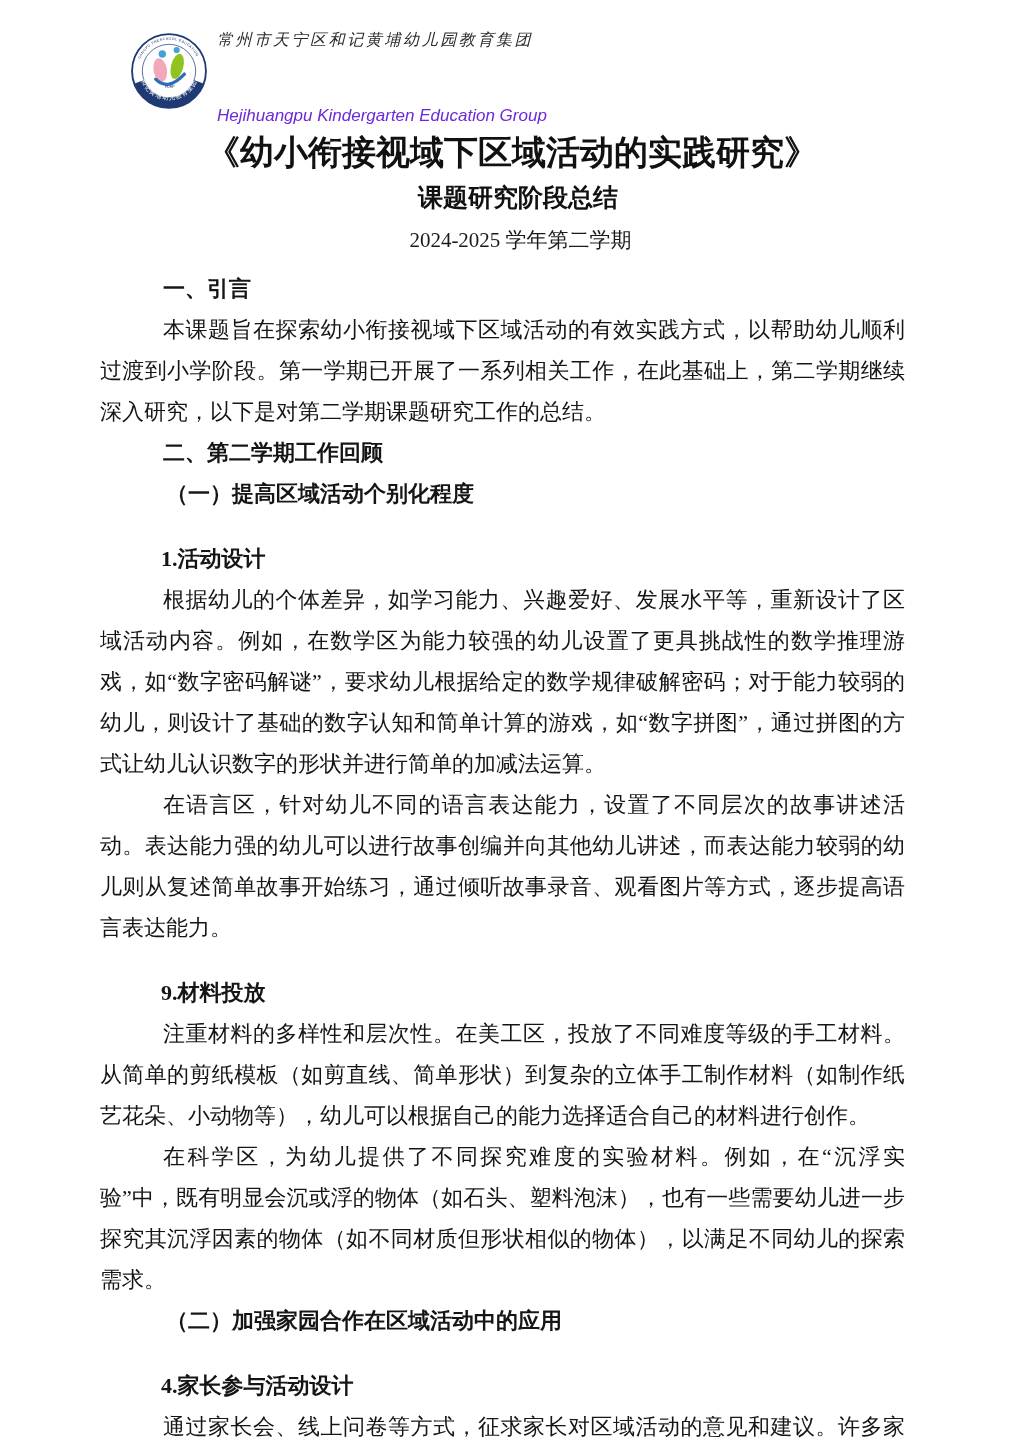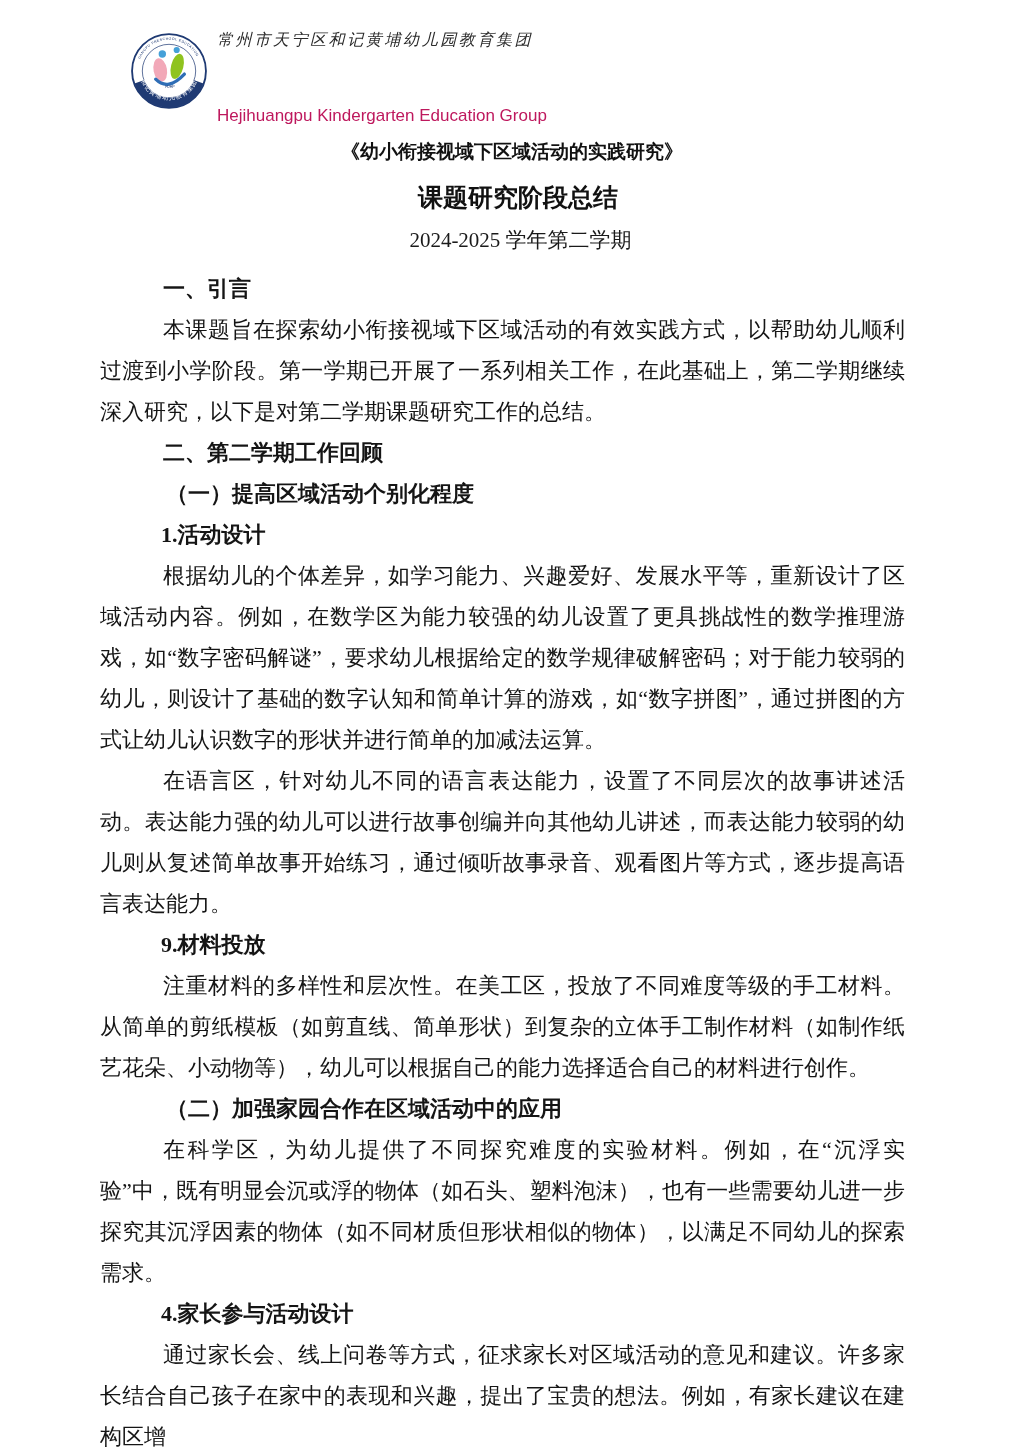--- a/index.html
+++ b/index.html
@@ -28,30 +28,31 @@
     font-size:16px;
     letter-spacing:2.6px;
     color:#2b2b2b;
     font-family:"Liberation Serif","DejaVu Serif",serif;
     font-style:italic;
     white-space:nowrap;
   }
   .org-en {
     margin-top:11px;
     font-size:17px;
-    color:#be185d;
+    font-style:italic;
+    color:#6d28d9;
     font-family:"Liberation Sans","DejaVu Sans",sans-serif;
     white-space:nowrap;
   }
   .doc-title {
     margin:24px 0 0 0;
     text-align:center;
     font-family:"Liberation Sans","DejaVu Sans",sans-serif;
     font-weight:bold;
-    font-size:19px;
+    font-size:34px;
     line-height:36px;
     color:#111111;
   }
   .doc-subtitle {
     margin:11px 0 0 0;
     text-align:center;
     font-family:"Liberation Sans","DejaVu Sans",sans-serif;
     font-weight:bold;
     font-size:25px;
     line-height:33px;
@@ -70,21 +71,21 @@
     margin:14px 119px 0 100px;
     width:805px;
     font-size:22px;
     line-height:41px;
     text-align:justify;
     color:#151515;
   }
   .block { margin:0; }
   .block.h1 { font-weight:bold; text-indent:63px; }
   .block.h2 { font-weight:bold; text-indent:66px; }
-  .block.h3 { font-weight:bold; text-indent:61px; }
+  .block.h3 { font-weight:bold; text-indent:61px;margin-top:24px; }
   .block.p  { text-indent:63px; }
 </style>
 </head>
 <body>
 
 <div class="page">
 
   <div class="letterhead">
     <div class="logo-wrap">
       <svg viewBox="0 0 76 76" xmlns="http://www.w3.org/2000/svg">
@@ -130,19 +131,19 @@
   <div class="doc-body" id="doc-body">
       <div class="block h1">一、引言</div>
       <div class="block p">本课题旨在探索幼小衔接视域下区域活动的有效实践方式，以帮助幼儿顺利过渡到小学阶段。第一学期已开展了一系列相关工作，在此基础上，第二学期继续深入研究，以下是对第二学期课题研究工作的总结。</div>
       <div class="block h1">二、第二学期工作回顾</div>
       <div class="block h2">（一）提高区域活动个别化程度</div>
       <div class="block h3">1.活动设计</div>
       <div class="block p">根据幼儿的个体差异，如学习能力、兴趣爱好、发展水平等，重新设计了区域活动内容。例如，在数学区为能力较强的幼儿设置了更具挑战性的数学推理游戏，如“数字密码解谜”，要求幼儿根据给定的数学规律破解密码；对于能力较弱的幼儿，则设计了基础的数字认知和简单计算的游戏，如“数字拼图”，通过拼图的方式让幼儿认识数字的形状并进行简单的加减法运算。</div>
       <div class="block p">在语言区，针对幼儿不同的语言表达能力，设置了不同层次的故事讲述活动。表达能力强的幼儿可以进行故事创编并向其他幼儿讲述，而表达能力较弱的幼儿则从复述简单故事开始练习，通过倾听故事录音、观看图片等方式，逐步提高语言表达能力。</div>
       <div class="block h3">9.材料投放</div>
       <div class="block p">注重材料的多样性和层次性。在美工区，投放了不同难度等级的手工材料。从简单的剪纸模板（如剪直线、简单形状）到复杂的立体手工制作材料（如制作纸艺花朵、小动物等），幼儿可以根据自己的能力选择适合自己的材料进行创作。</div>
+      <div class="block p">在科学区，为幼儿提供了不同探究难度的实验材料。例如，在“沉浮实验”中，既有明显会沉或浮的物体（如石头、塑料泡沫），也有一些需要幼儿进一步探究其沉浮因素的物体（如不同材质但形状相似的物体），以满足不同幼儿的探索需求。</div>
       <div class="block h2">（二）加强家园合作在区域活动中的应用</div>
-      <div class="block p">在科学区，为幼儿提供了不同探究难度的实验材料。例如，在“沉浮实验”中，既有明显会沉或浮的物体（如石头、塑料泡沫），也有一些需要幼儿进一步探究其沉浮因素的物体（如不同材质但形状相似的物体），以满足不同幼儿的探索需求。</div>
       <div class="block h3">4.家长参与活动设计</div>
       <div class="block p">通过家长会、线上问卷等方式，征求家长对区域活动的意见和建议。许多家长结合自己孩子在家中的表现和兴趣，提出了宝贵的想法。例如，有家长建议在建构区增</div>
     </div>
 
 </div>
 
 </body></html>

